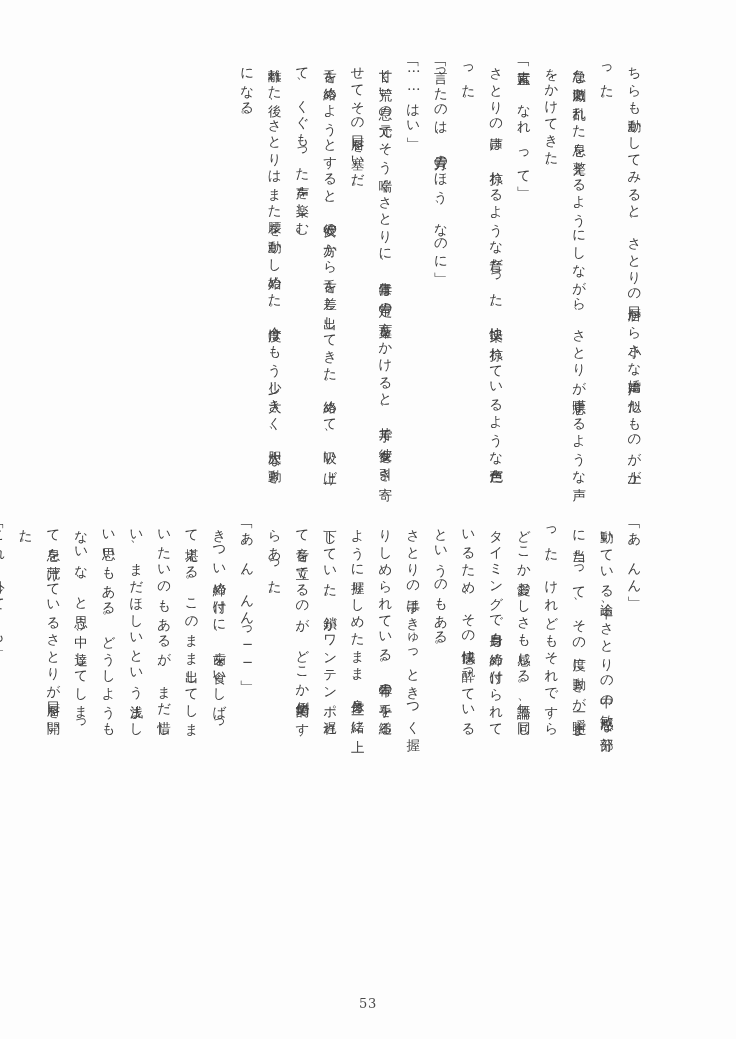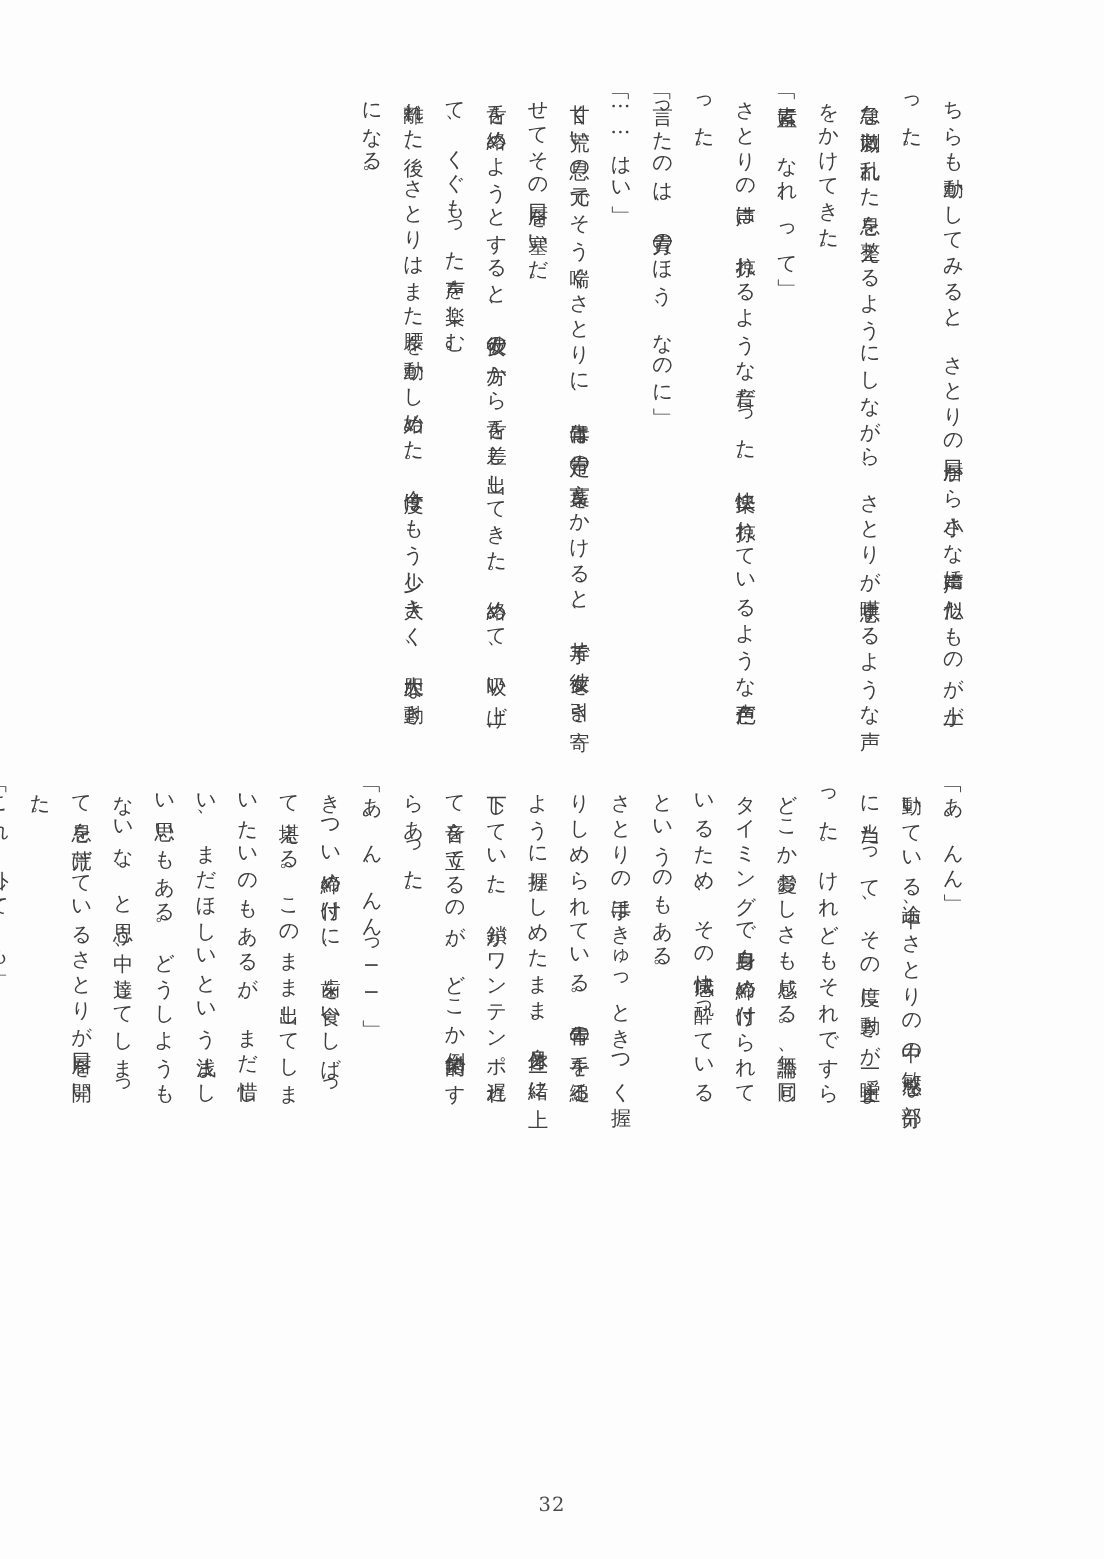--- a/index.html
+++ b/index.html
@@ -78,15 +78,15 @@
 
   <div class="vblock" id="block-lower">
     <p>「あ、んん」</p>
     <p>動いている途中、さとりの中の敏感な部分に当たって、その度に動きが一瞬止まった。けれどもそれですらどこか愛おしさも感じる。無論、同じタイミングで自身も締め付けられているため、その快感に酔っているというのもある。</p>
     <p>さとりの手はきゅっときつく握りしめられている。青年の手を縋るように握りしめたまま、身体と一緒に上下していた。鎖がワンテンポ遅れて音を立てるのが、どこか倒錯的ですらあった。</p>
     <p>「あ、ん、んんっ──」</p>
     <p>きつい締め付けに、歯を食いしばって堪える。このまま出してしまいたいのもあるが、まだ惜しい、まだほしいという浅ましい思いもある。どうしようもないな、と思う中、達してしまって息を荒げているさとりが口唇を開いた。</p>
     <p>「これ、外して、も」</p>
   </div>
 
-  <div class="page-number">32</div>
+  <div class="page-number">53</div>
 
 </div>
 
 </body></html>

